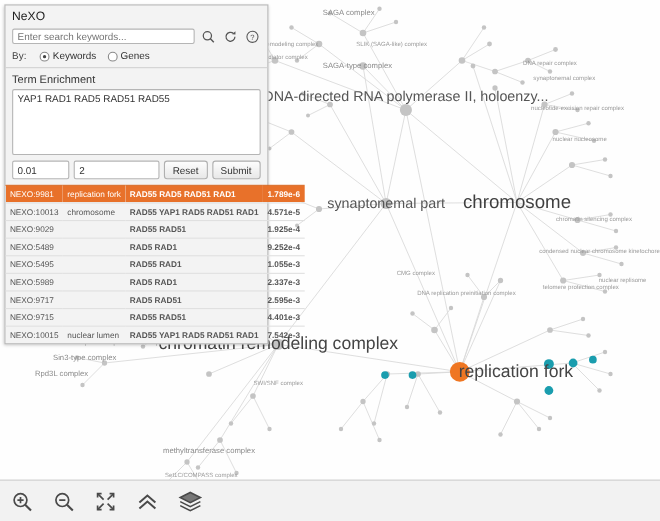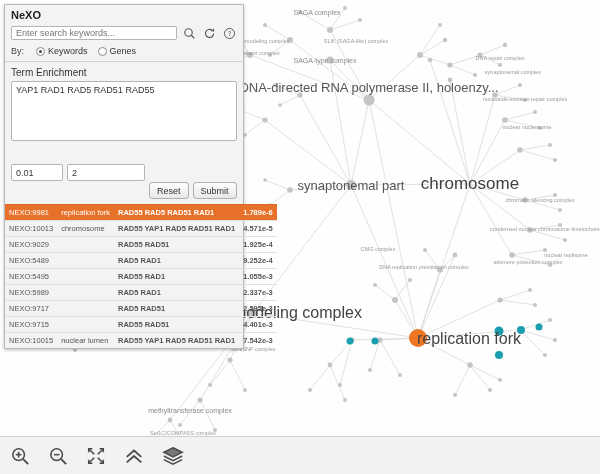--- a/index.html
+++ b/index.html
@@ -26,21 +26,21 @@
   .lbl-xxl{ font-size:17px; color:#3f3f3f; }
 
   
   #panel {
     position:absolute; left:4px; top:4px; width:240px;
     background:#f3f3f3; border:1px solid #b9b9b9;
     box-shadow:0 1px 3px rgba(0,0,0,.25);
     font-size:10px; color:#333;
   }
   #panel-title {
-    padding:4px 6px 2px 6px; font-size:11px; font-weight:bold; color:#222;
+    padding:4px 6px 2px 6px; font-size:11px; font-weight:normal; color:#222;
   }
   .search-row {
     display:flex; align-items:center; gap:4px; padding:2px 6px 4px 6px;
   }
   .search-input {
     flex:1; height:14px; border:1px solid #b5b5b5; background:#fff;
     font-size:9px; padding:0 4px; color:#777; border-radius:2px;
   }
   .icon-btn {
     width:16px; height:16px; display:flex; align-items:center; justify-content:center;
@@ -76,21 +76,20 @@
   }
   .small-input {
     width:52px; height:17px; border:1px solid #b5b5b5; background:#fff;
     font-size:9px; padding:0 4px; color:#333; border-radius:2px;
   }
   .small-input.wide { width:78px; }
   .btn {
     height:17px; padding:0 7px; font-size:9px; border:1px solid #b0b0b0;
     background:linear-gradient(#fdfdfd,#e8e8e8); border-radius:3px; color:#333;
     cursor:pointer;
-    margin-top:36px;
   }
 
   
   #result-table { width:100%; border-collapse:collapse; font-size:7.5px; }
   #result-table td {
     border-top:1px solid #e0e0e0; padding:3px 4px; color:#555; white-space:nowrap;
     overflow:hidden;
   }
   #result-table tr.selected td {
     background:#e8712a; color:#fff; border-top:1px solid #d9661f;

